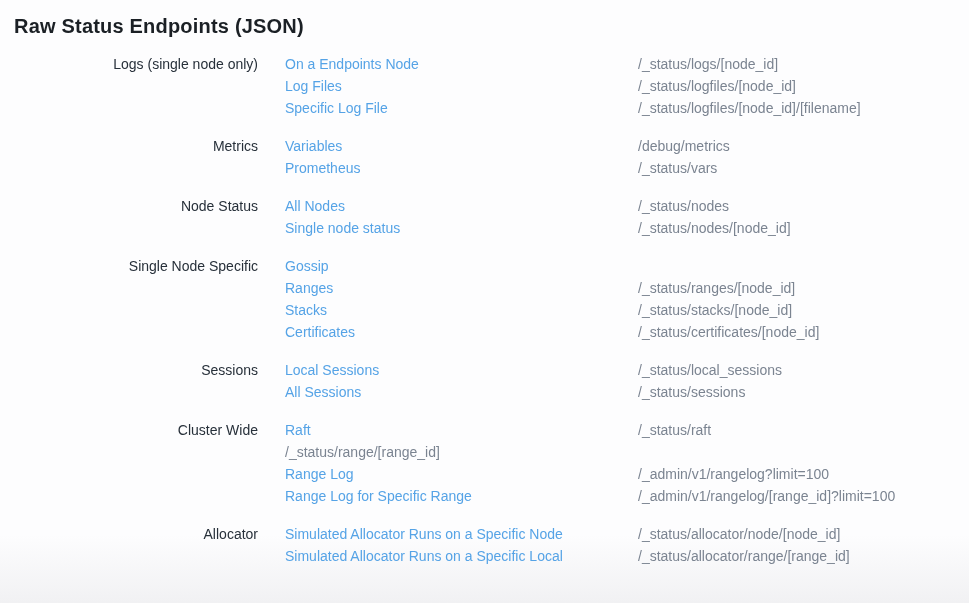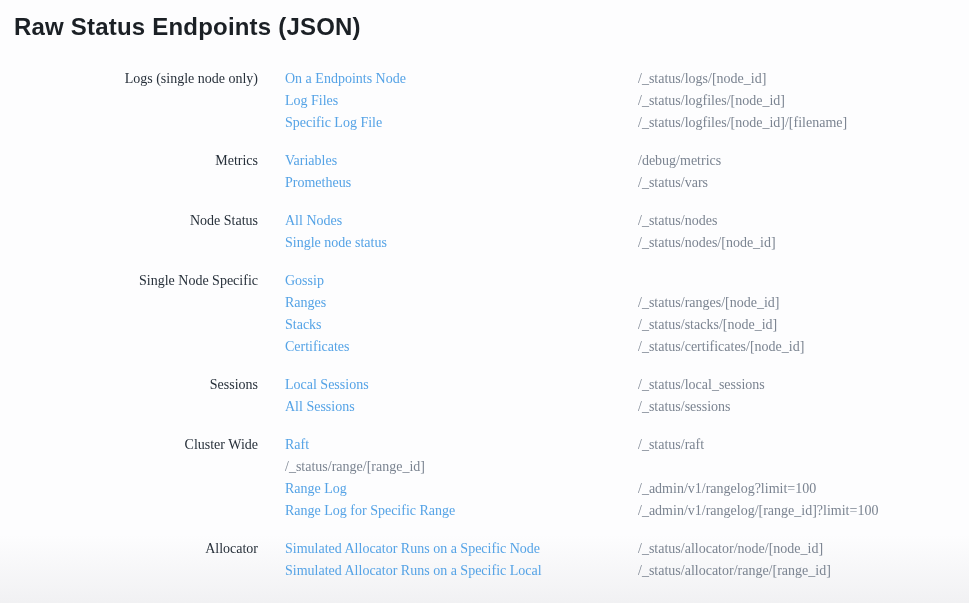--- a/index.html
+++ b/index.html
@@ -11,29 +11,28 @@
     height: 603px;
     overflow: hidden;
     font-family: "Liberation Sans", sans-serif;
     background: linear-gradient(to bottom,
       var(--bg-top, #fdfdfe) 0px,
       var(--bg-top, #fdfdfe) 535px,
       var(--bg-bottom, #f1f1f3) 603px);
   }
   .page-title {
     margin: 13px 0 0 14px;
-    font-size: 24px;
+    font-size: 20px;
     line-height: 27px;
     font-weight: 700;
     letter-spacing: 0.2px;
     color: var(--title-color, #1b2025);
   }
   .sections {
-    margin-top: 28px;
-    font-family: Liberation Serif, serif;
+    margin-top: 13px;
   }
   .group {
     display: flex;
     margin-bottom: 16px;
   }
   .cat {
     flex: none;
     width: 258px;
     text-align: right;
     font-size: 14px;

